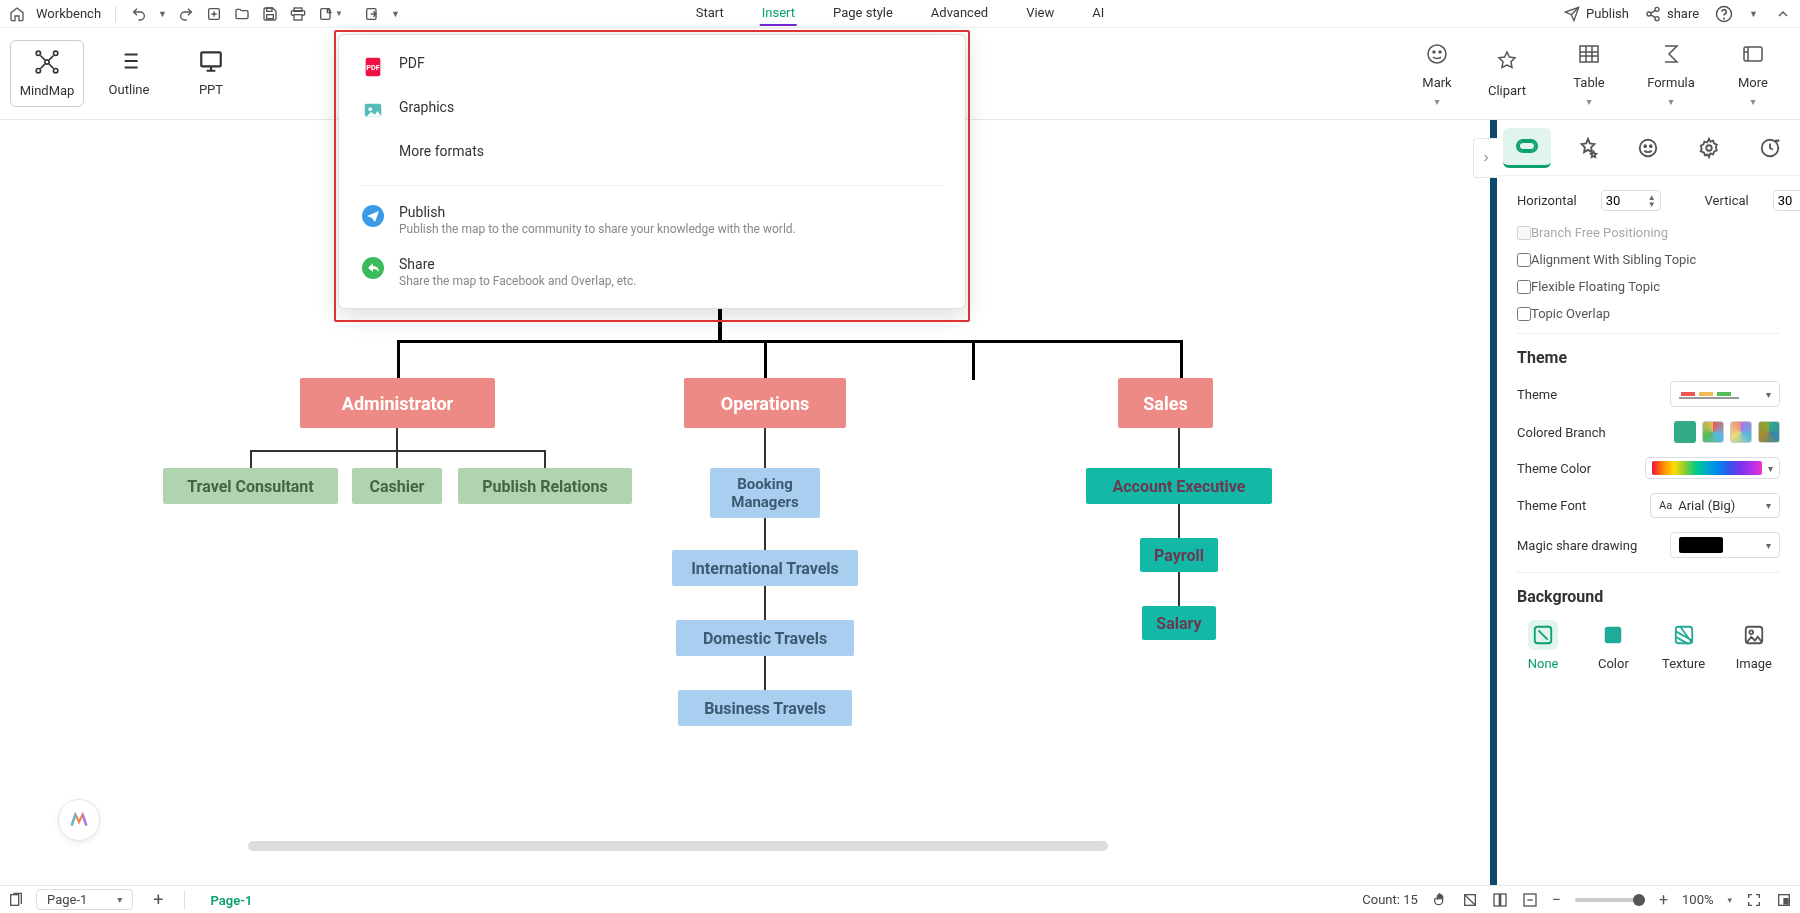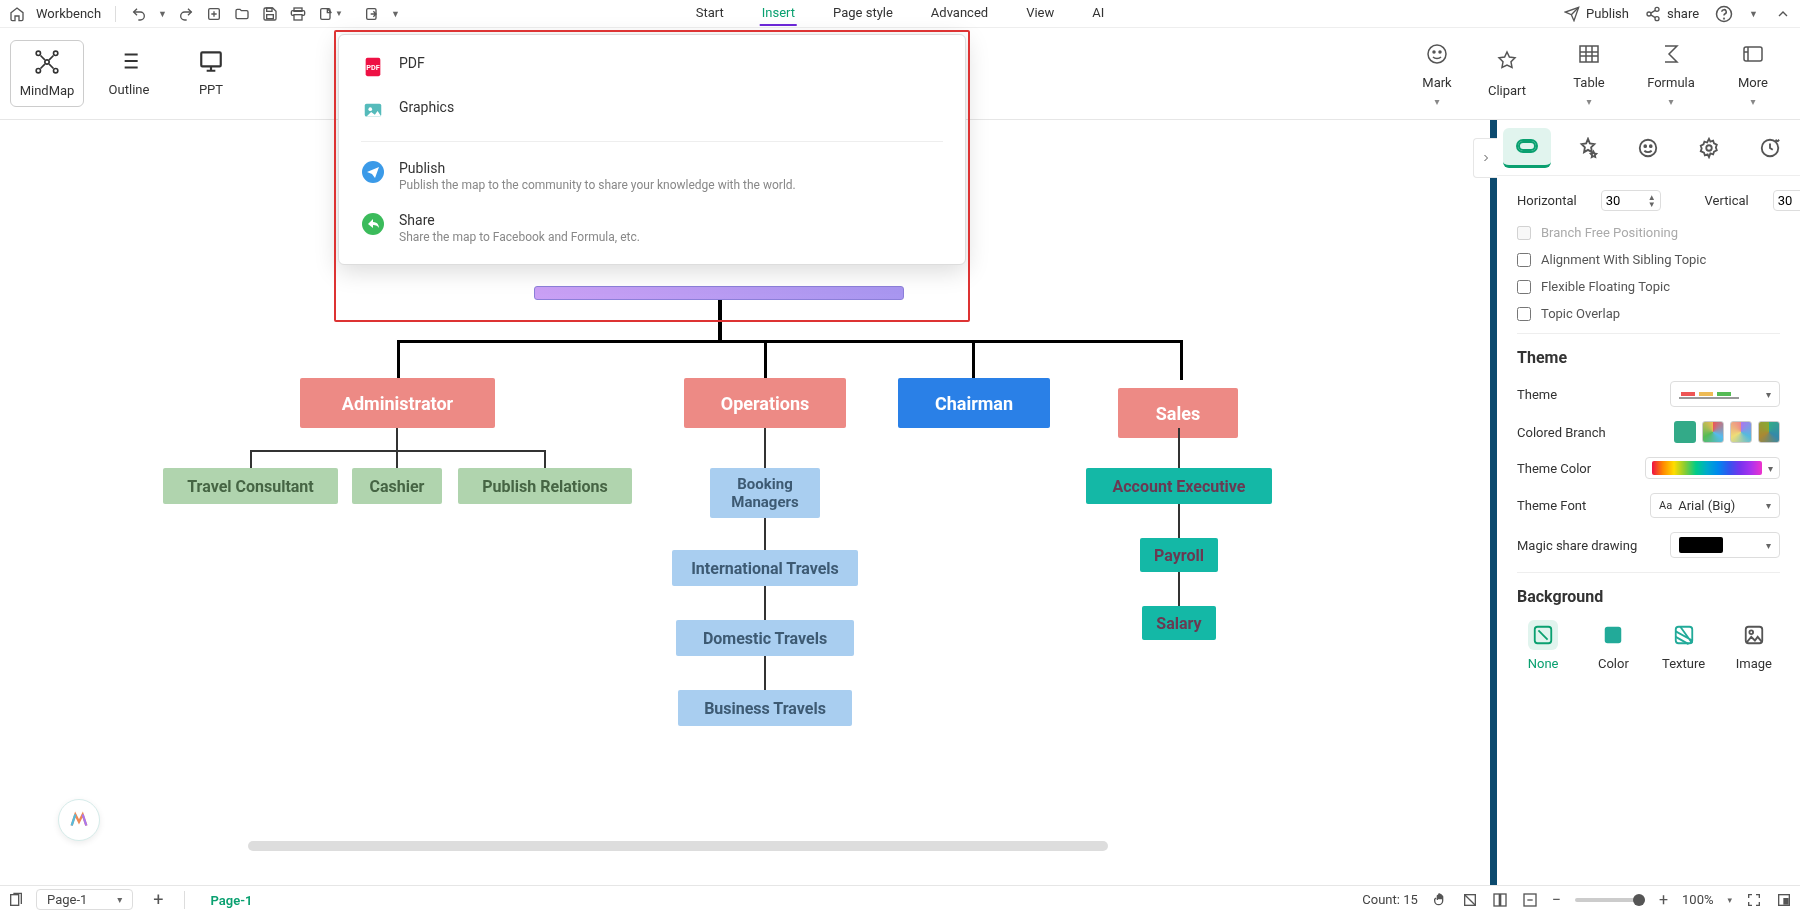--- a/index.html
+++ b/index.html
@@ -49,21 +49,21 @@
 .rp-collapse { position:absolute; left:-24px; top:18px; width:24px; height:40px; background:#fff; border:1px solid #e6e6e6; border-right:none; display:flex; align-items:center; justify-content:center; cursor:pointer; border-radius:4px 0 0 4px;}
 .rp-tabs { display:flex; height:56px; align-items:center; justify-content:space-around; border-bottom:1px solid #eee;}
 .rp-tab { width:48px; height:40px; display:flex; align-items:center; justify-content:center; cursor:pointer; border-radius:6px;}
 .rp-tab.active { background:#e1f4ee; border-bottom:3px solid #0aa070;}
 .rp-body { padding: 14px 20px; overflow:auto; height: calc(100% - 56px);}
 .rp-row { display:flex; align-items:center; justify-content:space-between; margin-bottom:14px;}
 .rp-row-split { display:flex; gap:24px; align-items:center; margin-bottom:14px;}
 .spin { display:flex; align-items:center; border:1px solid #ddd; border-radius:4px; padding:2px 4px; gap:6px;}
 .spin input { width:36px; border:none; text-align:left; font-size:13px; outline:none;}
 .spin .arrows { display:flex; flex-direction:column; font-size:8px; line-height:7px; color:#666; cursor:pointer;}
-.chk { display:flex; align-items:center; gap:10px; margin-bottom:12px; color:#555;}
+.chk { display:flex; align-items:center; margin-bottom:12px; color:#555;}
 .chk input { width:14px; height:14px;}
 .rp-section-title { font-weight:700; font-size:16px; margin: 14px 0 14px 0;}
 .selectbox { display:flex; align-items:center; border:1px solid #ddd; border-radius:4px; padding:4px 8px; gap:6px; cursor:pointer; background:#fff; min-width:110px;}
 .selectbox .caret { margin-left:auto; font-size:10px; color:#666;}
 .swatches { display:flex; gap:6px;}
 .swatch { width:22px; height:22px; border:1px solid #ccc; border-radius:3px; cursor:pointer;}
 .color-strip { width:110px; height:14px; background: linear-gradient(90deg,#e14,#f80,#fd0,#8c3,#0c8,#0ac,#08e,#35e,#73e,#a3e,#e3c); border-radius:2px;}
 .bg-options { display:flex; gap:18px; margin-top:10px;}
 .bg-opt { display:flex; flex-direction:column; align-items:center; gap:6px; cursor:pointer; width:60px;}
 .bg-opt .bi { width:30px; height:30px; display:flex; align-items:center; justify-content:center; border-radius:6px;}
@@ -301,20 +301,26 @@
         <svg width="22" height="22" viewBox="0 0 24 24">
           <rect x="3" y="4" width="18" height="14" rx="2" fill="#5bb"></rect>
           <circle cx="9" cy="10" r="2" fill="#fff"></circle>
           <path d="M5 18l5-5 4 3 3-4 4 6z" fill="#fff"></path>
         </svg>
       </div>
     <div>
         <div class="dd-title">Graphics</div>
       </div>
   </div>
+  <div class="dd-item">
+    <div class="dd-icon"></div>
+    <div>
+        <div class="dd-title">More formats</div>
+      </div>
+  </div>
   <div class="dd-divider"></div>
   <div class="dd-item">
     <div class="dd-icon">
         <svg width="24" height="24" viewBox="0 0 24 24">
           <circle cx="12" cy="12" r="11" fill="#3b9ae8"></circle>
           <path d="M6 12l12-5-4 11-3-4z" fill="#fff"></path>
         </svg>
       </div>
     <div>
       <div class="dd-title">Publish</div>
@@ -323,40 +329,39 @@
   </div>
   <div class="dd-item">
     <div class="dd-icon">
         <svg width="24" height="24" viewBox="0 0 24 24">
           <circle cx="12" cy="12" r="11" fill="#3bbb5b"></circle>
           <path d="M7 12l5-5v3c5 0 6 4 6 6-1-2-3-3-6-3v3z" fill="#fff"></path>
         </svg>
       </div>
     <div>
       <div class="dd-title">Share</div>
-      <div class="dd-sub">Share the map to Facebook and Formula, etc.</div>
+      <div class="dd-sub">Share the map to Facebook and Overlap, etc.</div>
     </div>
   </div>
 </div>
 
 <div class="canvas">
 
   <div style="position:absolute; left:534px; top:166px; width:370px; height:14px; background:linear-gradient(90deg,#caa0f5,#a896f0); border:1px solid #8c7fd9; border-radius:3px;"></div>
 
   <div class="line" style="left:718px; top:180px; width:4px; height:42px;"></div>
   <div class="line" style="left:397px; top:220px; width:786px; height:3px;"></div>
   <div class="line" style="left:397px; top:220px; width:3px; height:40px;"></div>
   <div class="line" style="left:764px; top:220px; width:3px; height:40px;"></div>
   <div class="line" style="left:972px; top:220px; width:3px; height:40px;"></div>
   <div class="line" style="left:1180px; top:220px; width:3px; height:40px;"></div>
 
   <div class="node node-pink" style="left:300px; top:258px; width:195px; height:50px;">Administrator</div>
   <div class="node node-pink" style="left:684px; top:258px; width:162px; height:50px;">Operations</div>
-  <div class="node node-blue" style="left:898px; top:258px; width:152px; height:50px;">Chairman</div>
-  <div class="node node-pink" style="left:1118px; top:268px; width:120px; height:50px;text-align:center;">Sales</div>
+  <div class="node node-pink" style="left:1118px; top:258px; width:95px; height:50px;text-align:center;">Sales</div>
 
   <div class="line" style="left:396px; top:308px; width:2px; height:22px; background:#333"></div>
   <div class="line" style="left:250px; top:330px; width:296px; height:2px; background:#333"></div>
   <div class="line" style="left:250px; top:330px; width:2px; height:18px; background:#333"></div>
   <div class="line" style="left:396px; top:330px; width:2px; height:18px; background:#333"></div>
   <div class="line" style="left:544px; top:330px; width:2px; height:18px; background:#333"></div>
 
   <div class="node node-green" style="left:163px; top:348px; width:175px; height:36px; font-size:16px;text-align:right;">Travel Consultant</div>
   <div class="node node-green" style="left:352px; top:348px; width:90px; height:36px; font-size:16px;">Cashier</div>
   <div class="node node-green" style="left:458px; top:348px; width:174px; height:36px; font-size:16px;">Publish Relations</div>

